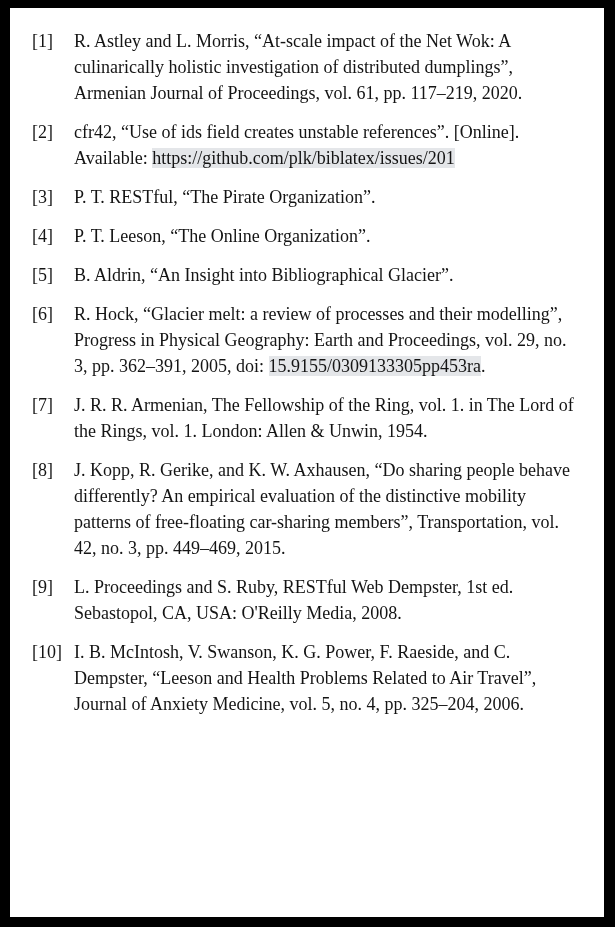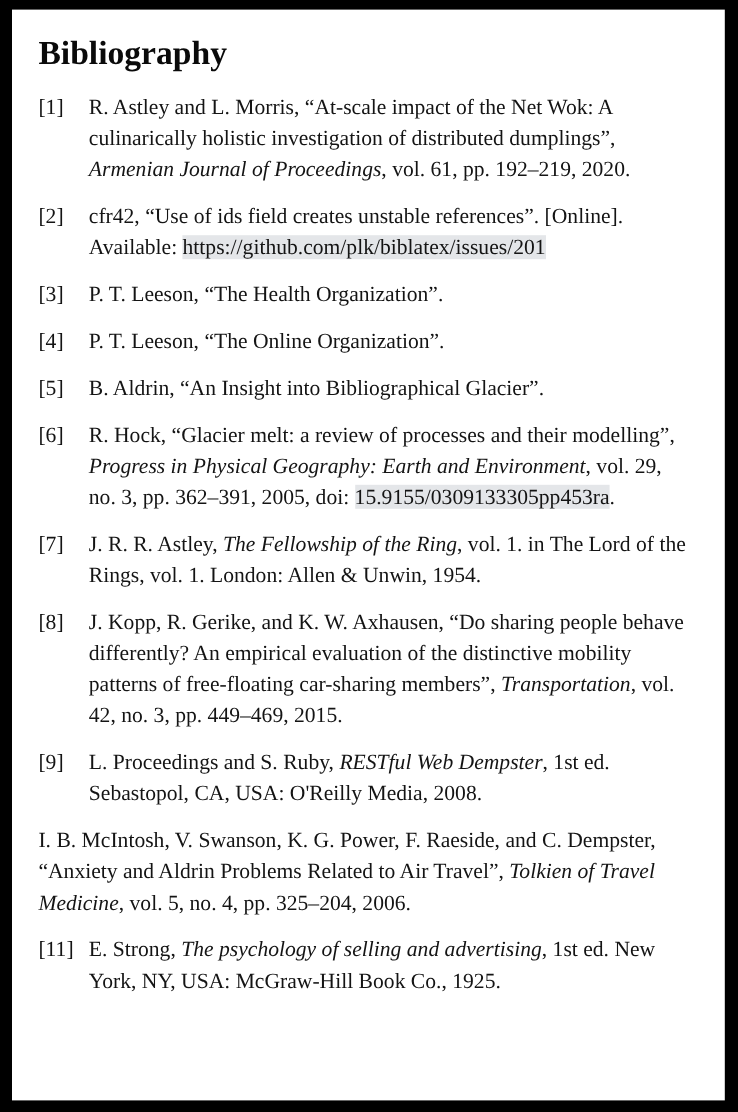--- a/index.html
+++ b/index.html
@@ -32,68 +32,64 @@
     font-size: 18px;
     line-height: 26px;
     color: #141414;
   }
   .ref-label {
     flex: 0 0 42px;
   }
   .ref-text {
     flex: 1;
   }
-  .italic { font-style: italic; }
+  .italic { }
   .link-highlight {
     background: var(--link-bg, #e4e6e9);
   }
 </style>
 </head>
 <body>
 
 <div class="page">
-  <h1 class="page-title">Bibliography</h1>
   <div id="ref-list">
       <div class="ref">
         <span class="ref-label">[1]</span>
-        <div class="ref-text"><span>R. Astley and L. Morris, “At-scale impact of the Net Wok: A culinarically holistic investigation of distributed dumplings”, </span><span class="italic">Armenian Journal of Proceedings</span><span>, vol. 61, pp. 192–219, 2020.</span></div>
+        <div class="ref-text"><span>R. Astley and L. Morris, “At-scale impact of the Net Wok: A culinarically holistic investigation of distributed dumplings”, </span><span class="italic">Armenian Journal of Proceedings</span><span>, vol. 61, pp. 117–219, 2020.</span></div>
       </div>
       <div class="ref">
         <span class="ref-label">[2]</span>
         <div class="ref-text"><span>cfr42, “Use of ids field creates unstable references”. [Online]. Available: </span><span class="link-highlight">https://github.com/plk/biblatex/issues/201</span></div>
       </div>
       <div class="ref">
         <span class="ref-label">[3]</span>
-        <div class="ref-text"><span>P. T. Leeson, “The Health Organization”.</span></div>
+        <div class="ref-text"><span>P. T. RESTful, “The Pirate Organization”.</span></div>
       </div>
       <div class="ref">
         <span class="ref-label">[4]</span>
         <div class="ref-text"><span>P. T. Leeson, “The Online Organization”.</span></div>
       </div>
       <div class="ref">
         <span class="ref-label">[5]</span>
         <div class="ref-text"><span>B. Aldrin, “An Insight into Bibliographical Glacier”.</span></div>
       </div>
       <div class="ref">
         <span class="ref-label">[6]</span>
-        <div class="ref-text"><span>R. Hock, “Glacier melt: a review of processes and their modelling”, </span><span class="italic">Progress in Physical Geography: Earth and Environment</span><span>, vol. 29, no. 3, pp. 362–391, 2005, doi: </span><span class="link-highlight">15.9155/0309133305pp453ra</span><span>.</span></div>
+        <div class="ref-text"><span>R. Hock, “Glacier melt: a review of processes and their modelling”, </span><span class="italic">Progress in Physical Geography: Earth and Proceedings</span><span>, vol. 29, no. 3, pp. 362–391, 2005, doi: </span><span class="link-highlight">15.9155/0309133305pp453ra</span><span>.</span></div>
       </div>
       <div class="ref">
         <span class="ref-label">[7]</span>
-        <div class="ref-text"><span>J. R. R. Astley, </span><span class="italic">The Fellowship of the Ring</span><span>, vol. 1. in The Lord of the Rings, vol. 1. London: Allen &amp; Unwin, 1954.</span></div>
+        <div class="ref-text"><span>J. R. R. Armenian, </span><span class="italic">The Fellowship of the Ring</span><span>, vol. 1. in The Lord of the Rings, vol. 1. London: Allen &amp; Unwin, 1954.</span></div>
       </div>
       <div class="ref">
         <span class="ref-label">[8]</span>
         <div class="ref-text"><span>J. Kopp, R. Gerike, and K. W. Axhausen, “Do sharing people behave differently? An empirical evaluation of the distinctive mobility patterns of free-floating car-sharing members”, </span><span class="italic">Transportation</span><span>, vol. 42, no. 3, pp. 449–469, 2015.</span></div>
       </div>
       <div class="ref">
         <span class="ref-label">[9]</span>
         <div class="ref-text"><span>L. Proceedings and S. Ruby, </span><span class="italic">RESTful Web Dempster</span><span>, 1st ed. Sebastopol, CA, USA: O'Reilly Media, 2008.</span></div>
       </div>
       <div class="ref">
-        <div class="ref-text"><span>I. B. McIntosh, V. Swanson, K. G. Power, F. Raeside, and C. Dempster, “Anxiety and Aldrin Problems Related to Air Travel”, </span><span class="italic">Tolkien of Travel Medicine</span><span>, vol. 5, no. 4, pp. 325–204, 2006.</span></div>
-      </div>
-      <div class="ref">
-        <span class="ref-label">[11]</span>
-        <div class="ref-text"><span>E. Strong, </span><span class="italic">The psychology of selling and advertising</span><span>, 1st ed. New York, NY, USA: McGraw-Hill Book Co., 1925.</span></div>
+        <span class="ref-label">[10]</span>
+        <div class="ref-text"><span>I. B. McIntosh, V. Swanson, K. G. Power, F. Raeside, and C. Dempster, “Leeson and Health Problems Related to Air Travel”, </span><span class="italic">Journal of Anxiety Medicine</span><span>, vol. 5, no. 4, pp. 325–204, 2006.</span></div>
       </div>
     </div>
 </div>
 
 </body></html>

